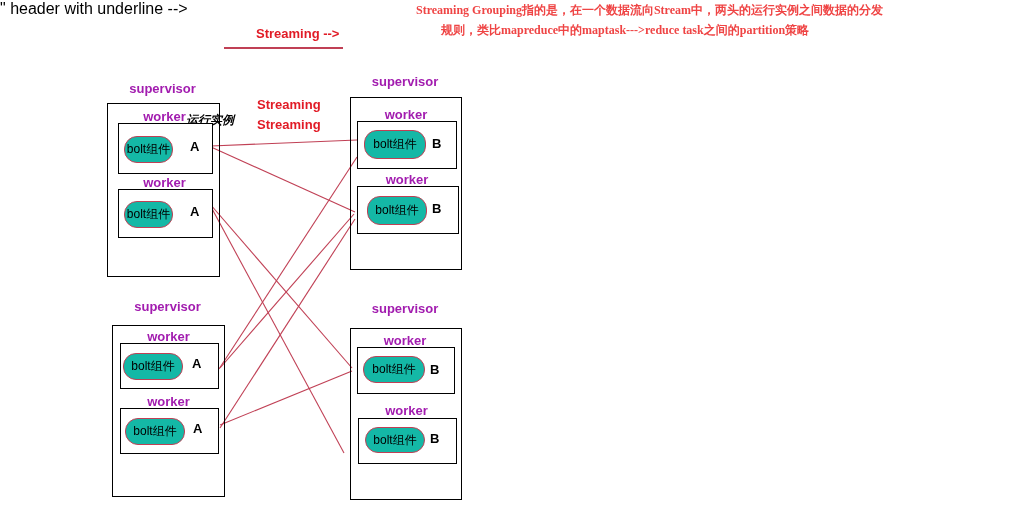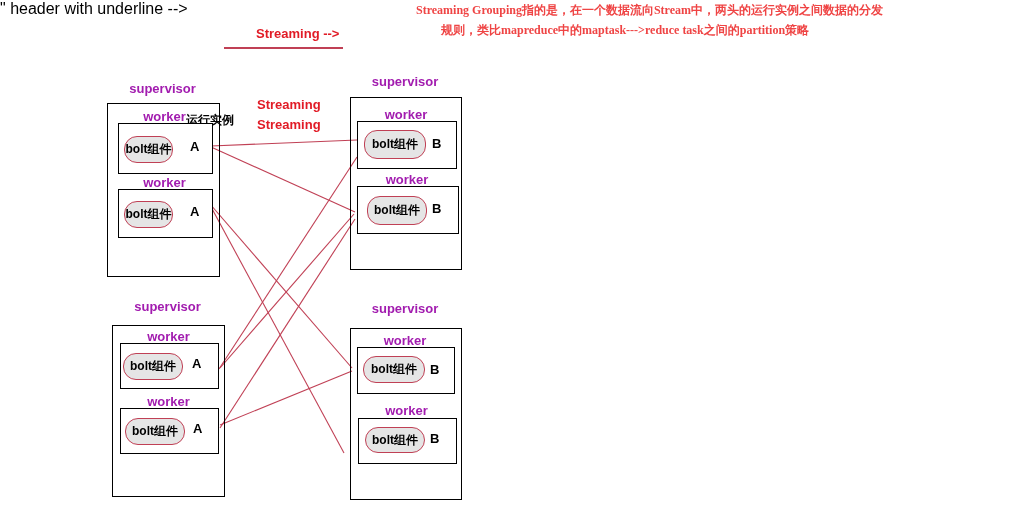--- a/index.html
+++ b/index.html
@@ -23,22 +23,22 @@
   }
   .sup-box{
     border:1.5px solid #000;background:transparent;
   }
   .worker-box{
     border:1.5px solid #000;background:#ffffff;
   }
   .bolt-oval{
     border:1.5px solid #c04055;border-radius:13px;
     display:flex;align-items:center;justify-content:center;
-    color:#000;font-weight:bold;font-size:12px;white-space:nowrap;
-    background:#e5e5e5;
+    color:#000;font-weight:normal;font-size:12px;white-space:nowrap;
+    background:#14b8a6;
   }
   .instance-letter{
     color:#000;font-weight:bold;font-size:13px;
   }
   .black-note{
     color:#000;font-weight:bold;font-size:12px;white-space:nowrap;
   }
   svg#edges{position:absolute;left:0;top:0;pointer-events:none;}
 </style>
 </head>
@@ -52,21 +52,21 @@
 
 " header with underline --&gt;
 <div class="abs red-label" style="left:256px;top:26px;">Streaming  --&gt;</div>
 <div class="abs underline-stroke" style="left:224px;top:47px;width:119px;"></div>
 
 
 <div class="abs red-label" style="left:257px;top:97px;">Streaming</div>
 <div class="abs red-label" style="left:257px;top:117px;">Streaming</div>
 
 
-<div class="abs black-note" style="left:186px;top:112px;">运行实例</div>
+<div class="abs black-note" style="left:186px;top:112px;font-style:italic;">运行实例</div>
 
 
 <svg id="edges" width="1016" height="521">
     <line x1="211" y1="146" x2="357" y2="140" stroke="#c04055" stroke-width="1.1"></line>
     <line x1="211" y1="147" x2="355" y2="212" stroke="#c04055" stroke-width="1.1"></line>
     <line x1="210" y1="204" x2="352" y2="368" stroke="#c04055" stroke-width="1.1"></line>
     <line x1="210" y1="205" x2="344" y2="453" stroke="#c04055" stroke-width="1.1"></line>
     <line x1="219" y1="369" x2="357" y2="157" stroke="#c04055" stroke-width="1.1"></line>
     <line x1="220" y1="368" x2="354" y2="214" stroke="#c04055" stroke-width="1.1"></line>
     <line x1="220" y1="428" x2="355" y2="219" stroke="#c04055" stroke-width="1.1"></line>

